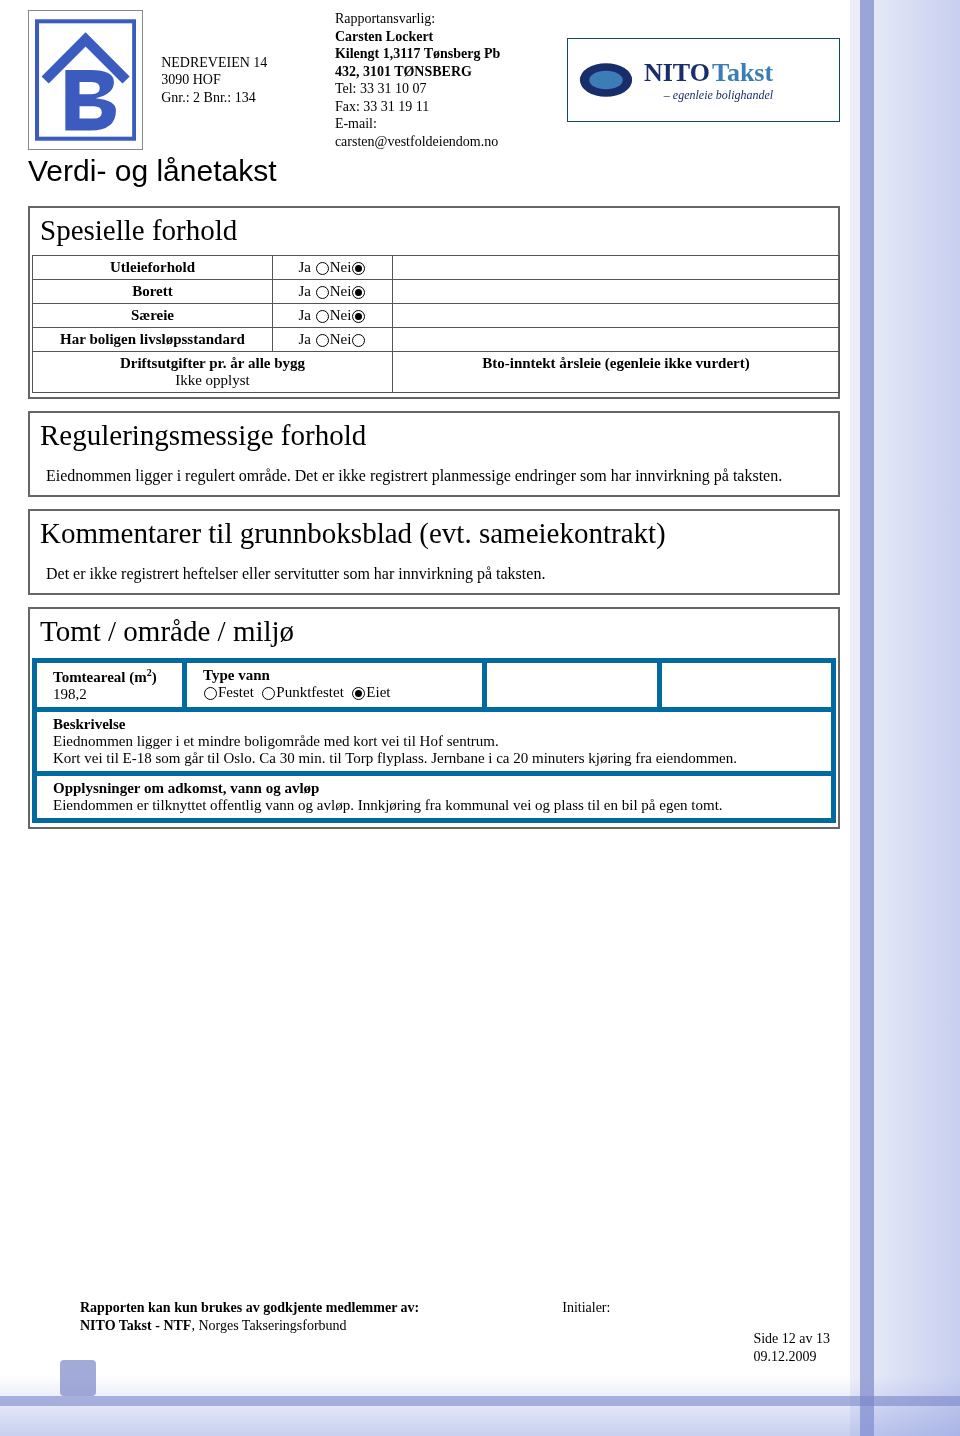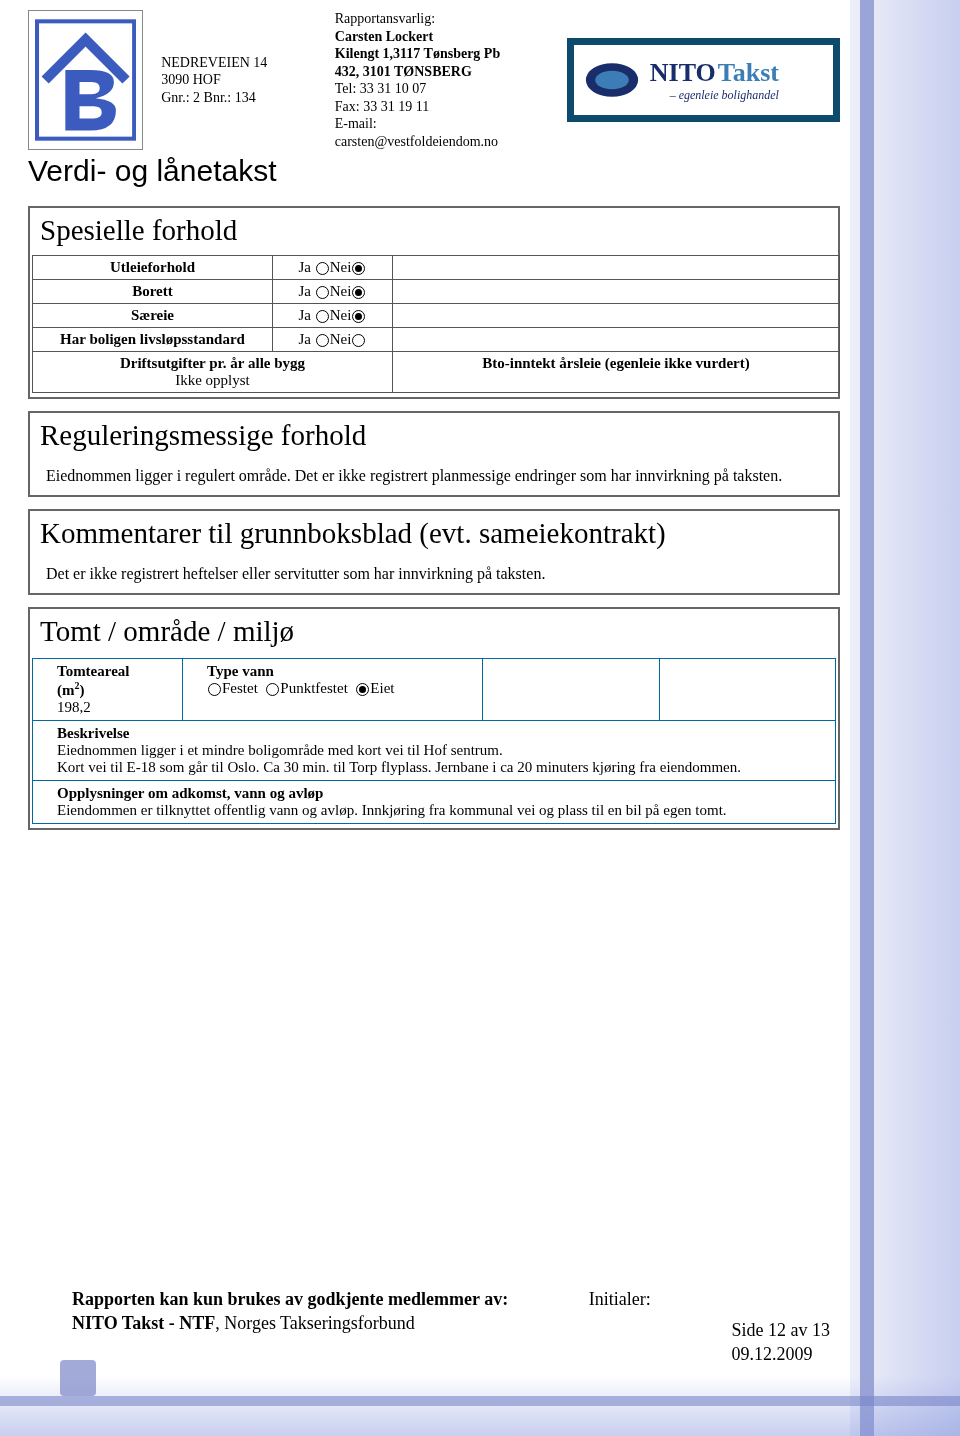--- a/index.html
+++ b/index.html
@@ -83,21 +83,21 @@
   line-height:1.25;
 }
 .header .resp {
   width:220px;
   font-size:14px;
   line-height:1.25;
 }
 .header .resp b { font-weight:bold; }
 .header .brand {
   margin-left:auto;
-  border:7px solid #0c4a6e;
+  border:1px solid #0c4a6e;
   padding:8px 10px;
   position:relative;
   width:280px;
   height:84px;
   display:flex;
   align-items:center;
   gap:10px;
   color:#1a2d6b;
   background:#fff;
 }
@@ -151,29 +151,29 @@
   margin:0 1px;
 }
 .radio.sel::after {
   content:"";
   position:absolute;
   inset:2px;
   background:#000;
   border-radius:50%;
 }
 table.tm { width:calc(100% - 4px); border-collapse:collapse; font-size:15px; margin:2px; }
-table.tm td { border:1px solid #0369a1; padding:4px 24px; vertical-align:top; }
+table.tm td { border:5px solid #0369a1; padding:4px 16px; vertical-align:top; }
 .tm .th { font-weight:bold; }
 .sup { font-size:10px; vertical-align:super; }
 .footer {
   position:absolute;
   bottom:70px;
-  left:72px;
+  left:80px;
   right:130px;
-  font-size:18px;
+  font-size:14px;
   line-height:1.3;
   display:flex;
   justify-content:space-between;
 }
 .footer .fl { max-width:440px; }
 .footer .fr { text-align:left;margin-top:31px; }
 </style>
 </head>
 <body>
 

